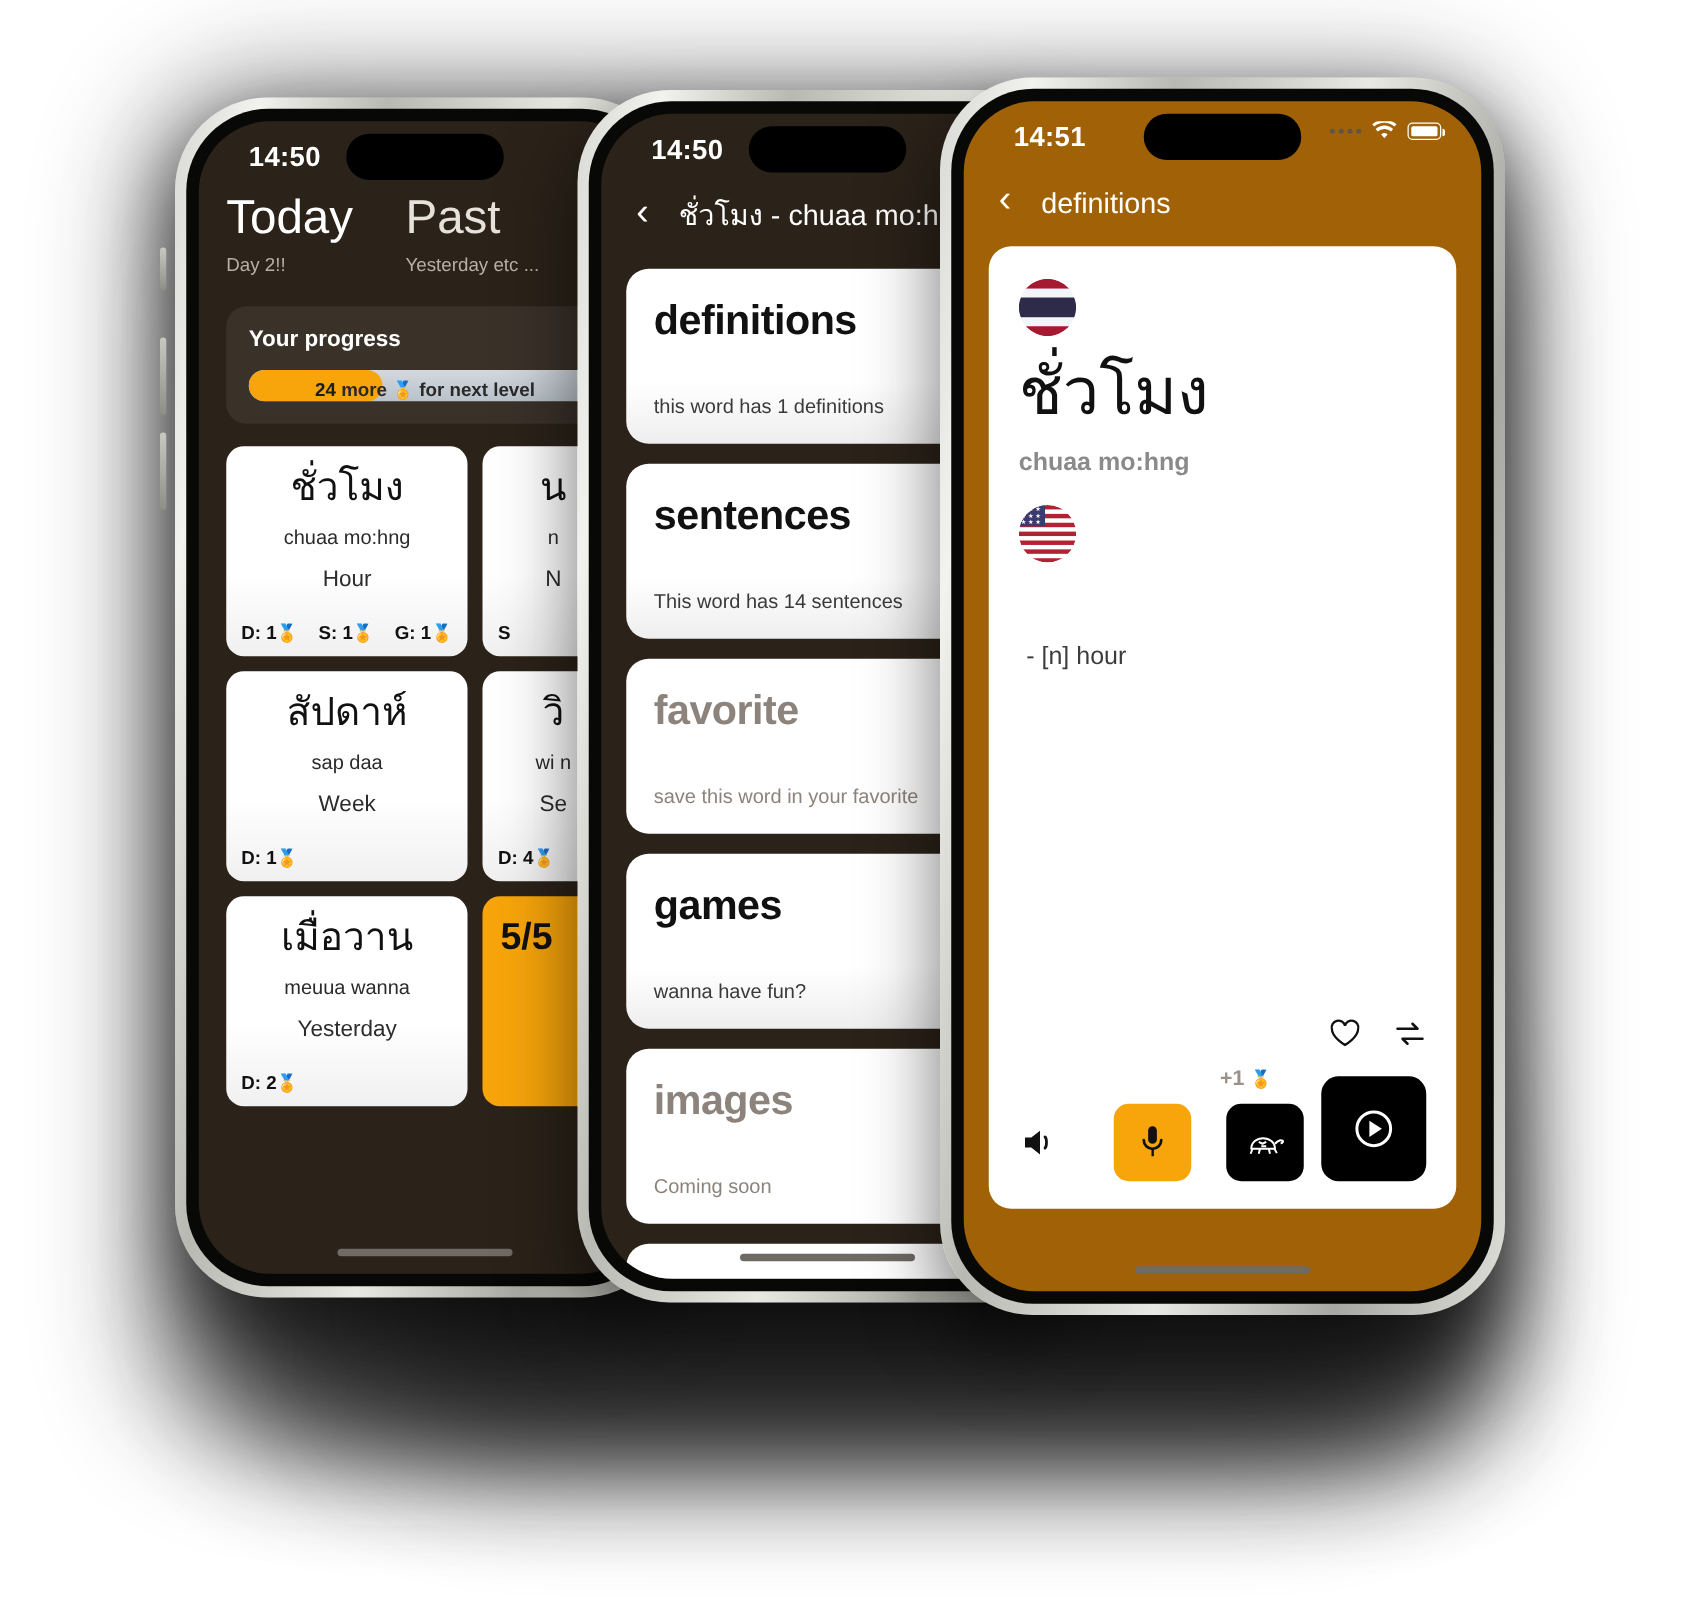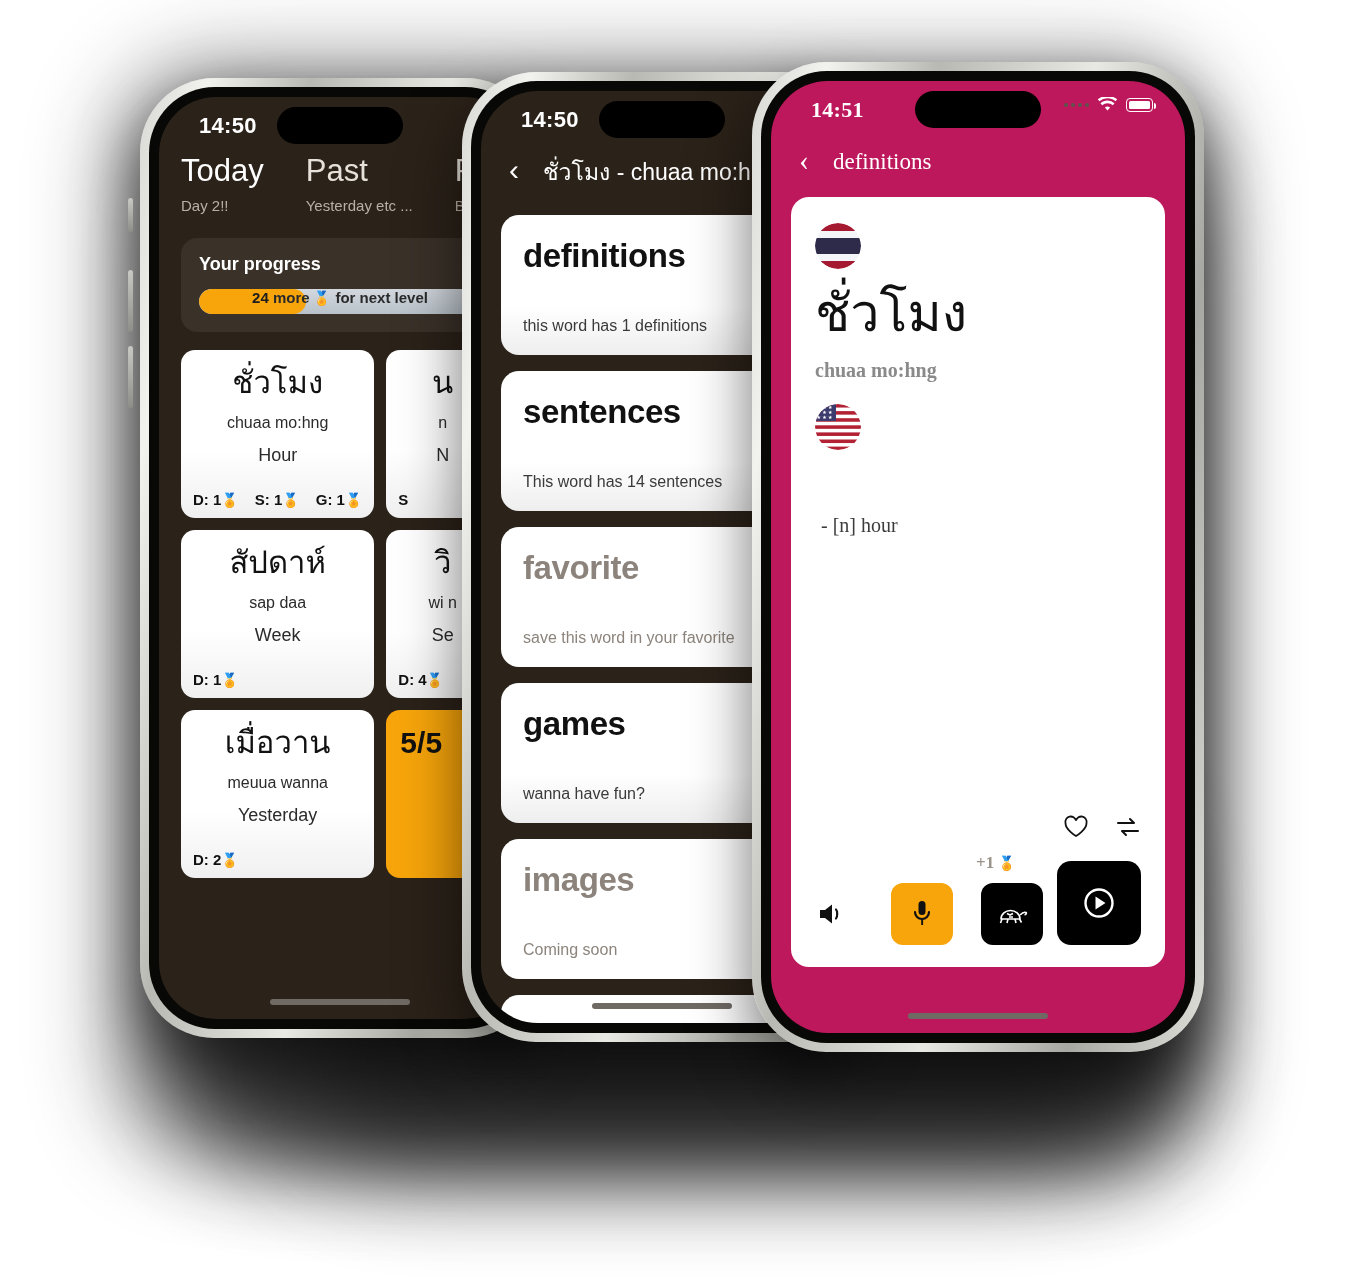--- a/index.html
+++ b/index.html
@@ -89,34 +89,34 @@
     padding: 0 10px 4px 4px; cursor: pointer;
   }
   .nav-title {
     color: #fff; font-size: 23px; margin-left: 14px; white-space: nowrap;
   }
 
   
   #phone1 { left: 140px; top: 78px; width: 400px; height: 960px; }
   #phone1 .screen { background: #2b2219; }
   .tabs { display: flex; padding: 6px 22px 0 22px; gap: 42px; }
-  .tab-title { color: #ffffff; font-size: 31px; line-height: 1.05; white-space: nowrap; }
+  .tab-title { color: #ffffff; font-size: 38px; line-height: 1.05; white-space: nowrap; }
   .tab-title.dim { color: #e6e1da; }
   .tab-sub { color: #b9b0a5; font-size: 15px; margin-top: 9px; white-space: nowrap; }
   .tabcol { }
   .progress-card {
     margin: 24px 22px 0 22px; background: #3a3129; border-radius: 16px;
     padding: 16px 18px 18px 18px;
   }
   .progress-title { color: #fff; font-size: 18px; font-weight: bold; }
   .progress-track {
     margin-top: 14px; height: 25px; border-radius: 13px;
     background: linear-gradient(180deg,#d3d8de,#b9c2ca);
     position: relative; overflow: hidden;
-    display: flex; align-items: flex-start; justify-content: center;
+    display: flex; align-items: flex-end; justify-content: center;
   }
   .progress-fill {
     position: absolute; left: 0; top: 0; bottom: 0; width: 38%;
     background: #f7a50a; border-radius: 13px;
   }
   .progress-label {
     position: relative; color: #2a2a2a; font-size: 15px; font-weight: bold;
   }
   .progress-label .num { color:#1d1d1d; }
   .grid {
@@ -154,21 +154,21 @@
   }
   .mcard h3 { font-size: 33px; color:#111; font-weight: bold; letter-spacing:-.4px;}
   .mcard p  { font-size: 16px; color:#3a3a3a; margin-top: 34px; }
   .mcard.disabled { background: #ffffff; }
   .mcard.disabled h3 { color:#8c847c; }
   .mcard.disabled p  { color:#8c847c; }
   .mcard.stub { min-height: 52px; }
 
   
   #phone3 { left: 752px; top: 62px; width: 452px; height: 990px; }
-  #phone3 .screen { background: #be185d; font-family: Liberation Serif, serif; }
+  #phone3 .screen { background: #a16207; }
   .defcard {
     margin: 6px 20px 0 20px; background: #fff; border-radius: 18px;
     height: 770px; padding: 26px 24px 16px 24px;
     display: flex; flex-direction: column; position: relative;
   }
   .flag { width: 46px; height: 46px; border-radius: 50%; overflow: hidden; display:block; }
   .big-thai { font-size: 52px; color:#111; margin-top: 14px; line-height:1.2; }
   .big-rom  { font-size: 20px; color:#8a8a8a; font-weight: bold; margin-top: 14px; }
   .flag-us  { margin-top: 22px; }
   .def-line { font-size: 20px; color:#3c3c3c; margin-top: 64px; padding-left: 6px; }

